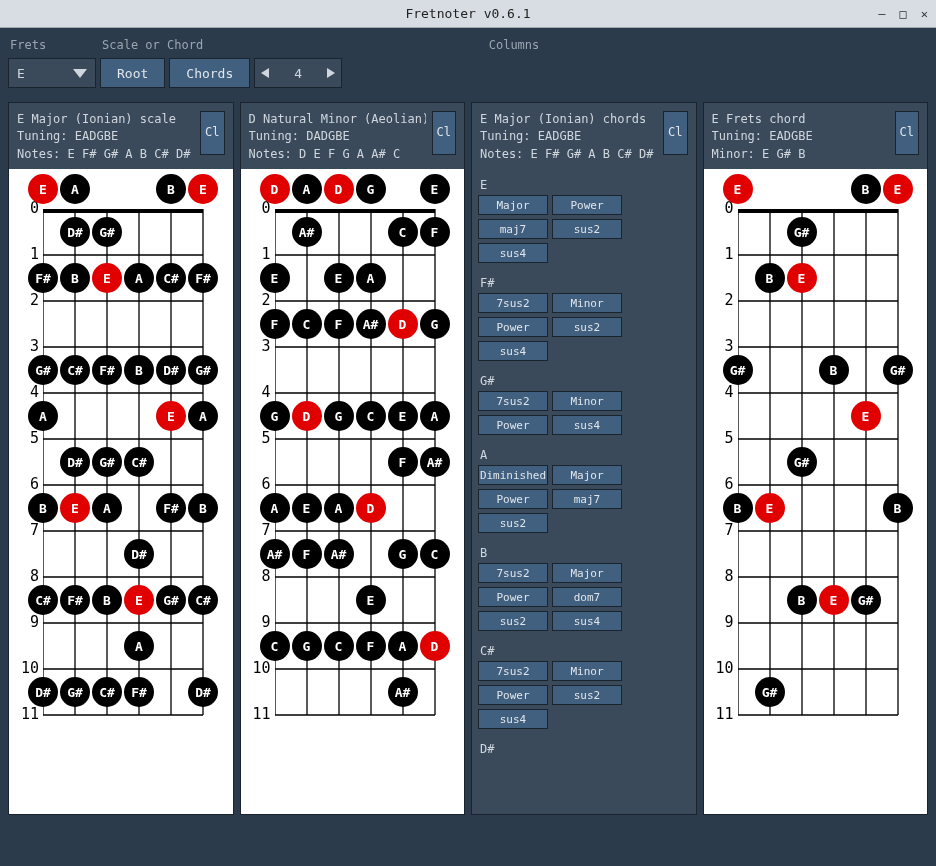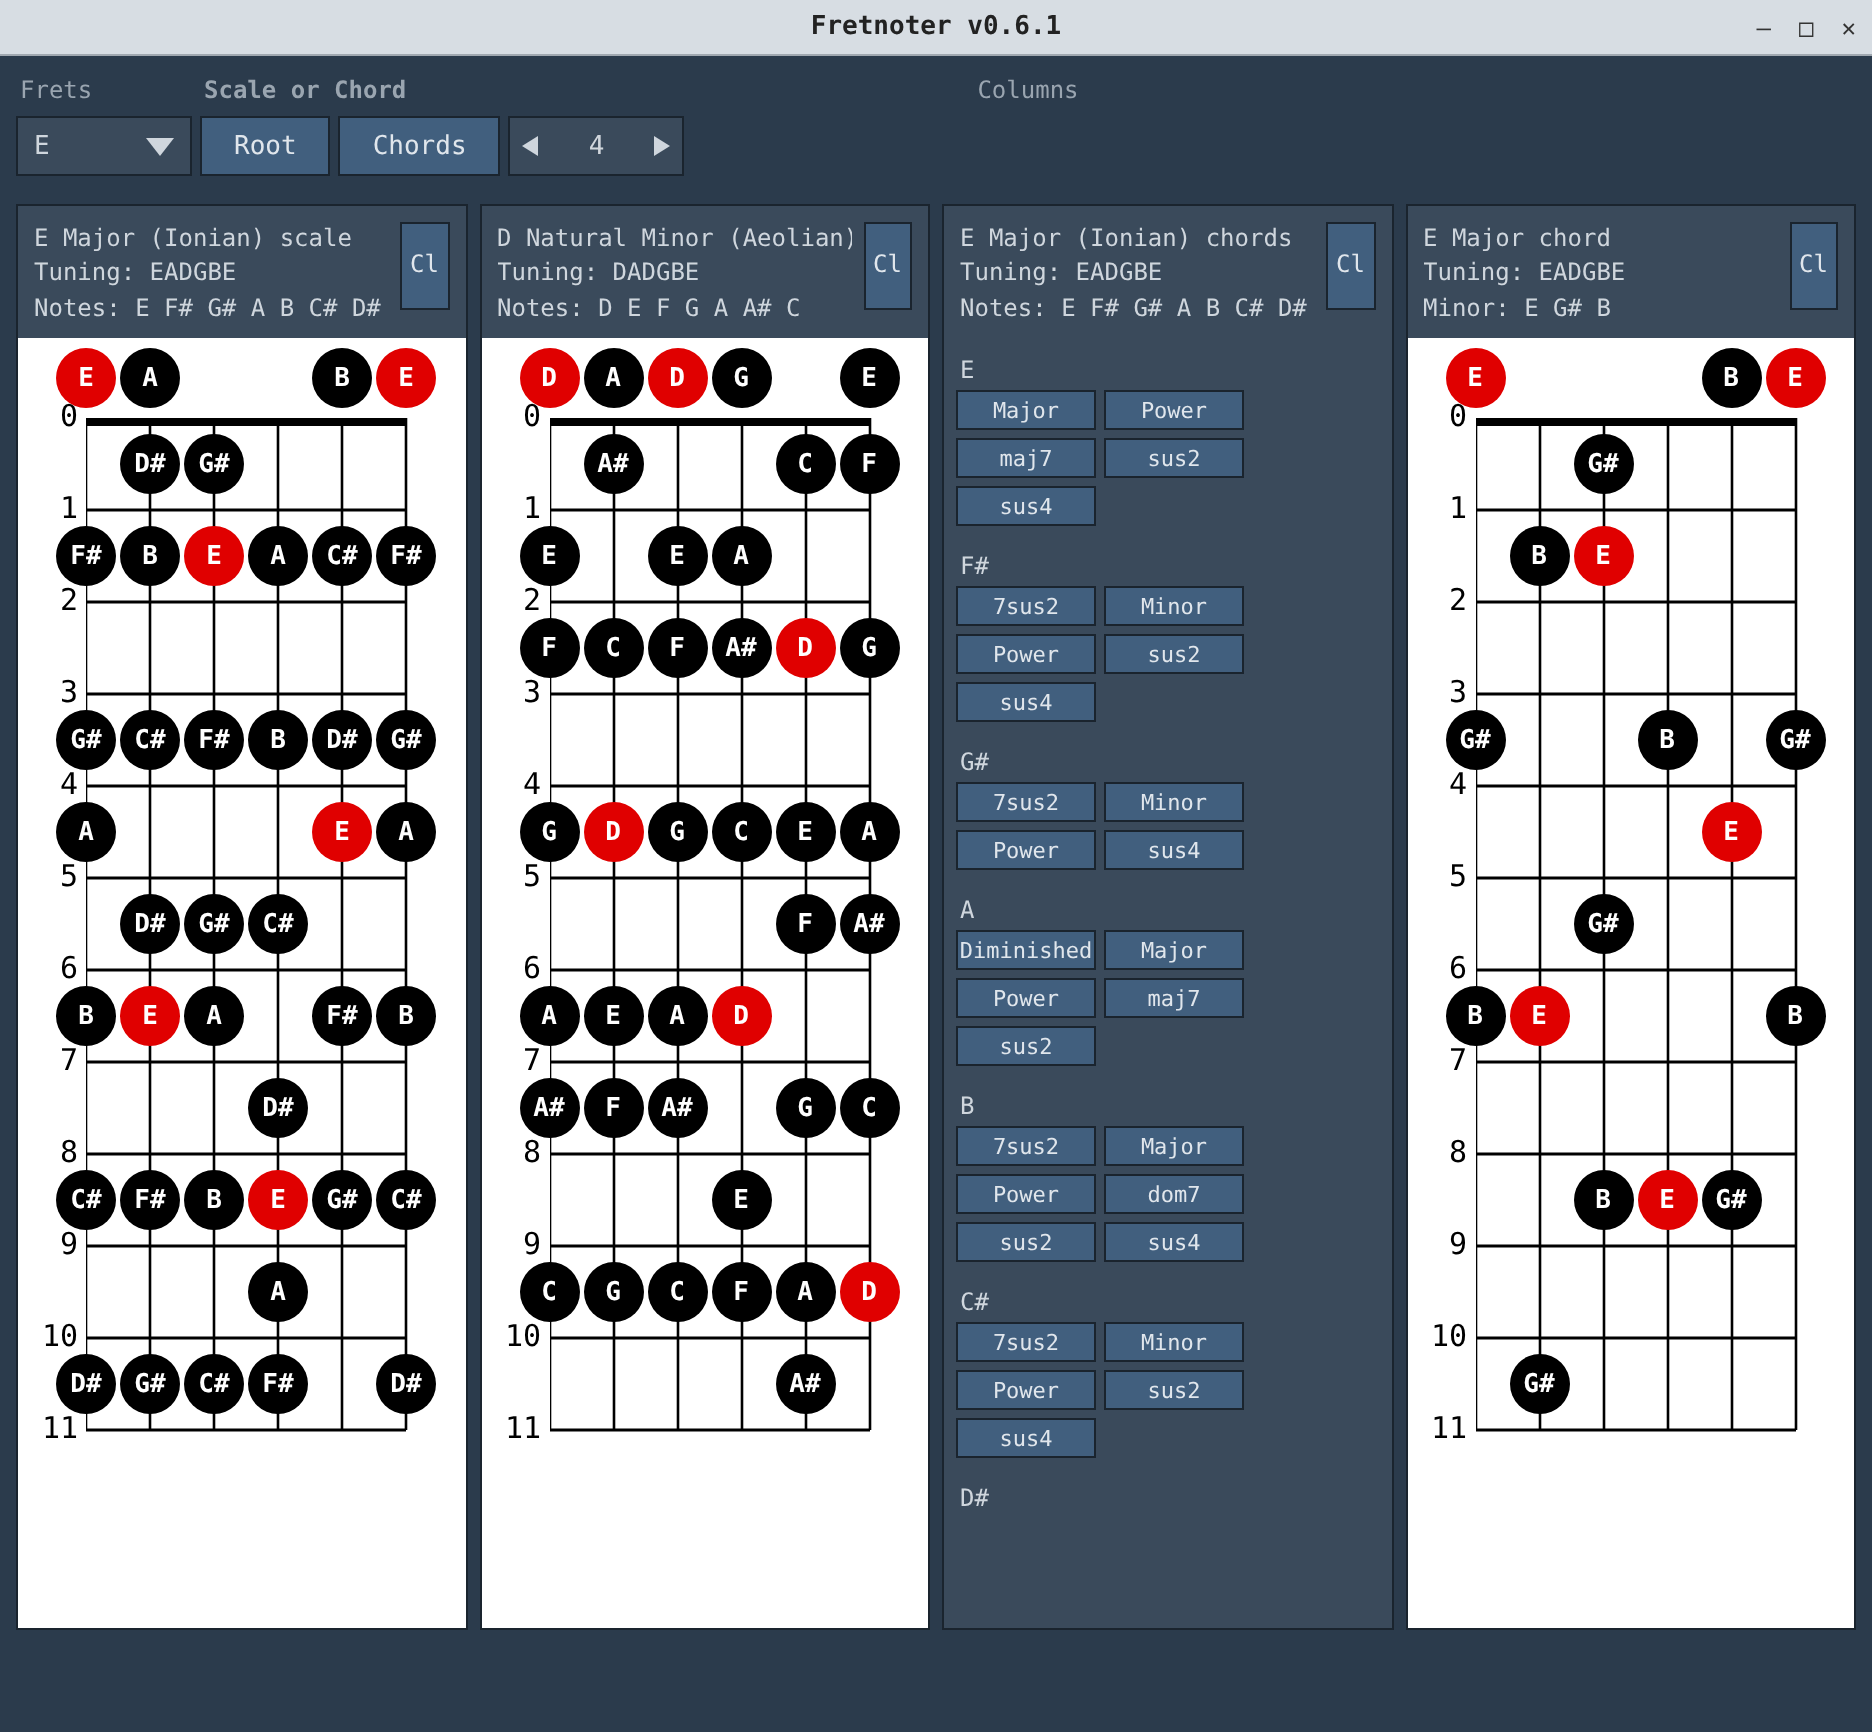--- a/index.html
+++ b/index.html
@@ -13,39 +13,39 @@
   .titlebar {
     background: #d7dde3;
     height: 28px;
     display: flex;
     align-items: center;
     justify-content: center;
     position: relative;
     color: #222;
     border-bottom: 1px solid #a0a8b0;
   }
-  .titlebar .title { font-weight: bold; font-size: 13px; }
+  .titlebar .title { font-weight: normal; font-size: 13px; }
   .titlebar .win-ctrls {
     position: absolute; right: 8px; top: 0; height: 28px;
     display: flex; align-items: center; gap: 14px; color: #333;
     font-size: 12px;
   }
   .win-ctrls span { cursor: pointer; }
 
   .toolbar {
     padding: 8px 8px 6px 8px;
   }
   .toolbar-labels {
     display: flex;
     font-size: 12px;
     color: #9aa5b0;
     padding: 2px 2px 6px 2px;
   }
   .lbl-root { width: 92px; }
-  .lbl-scale { width: 362px; font-weight: bold; }
+  .lbl-scale { width: 362px; }
   .lbl-tuning { flex: 1; }
   .lbl-columns { width: 100px; text-align: center; }
 
   .toolbar-controls {
     display: flex;
     gap: 4px;
     align-items: stretch;
     height: 30px;
   }
   .select {
@@ -484,21 +484,21 @@
           </div>
           <div class="chord-section">
             <div class="root-label">D#</div>
           </div>
         </div>
       </div>
     </div>
     <div class="panel">
       <div class="panel-head">
         <div class="info">
-          <div>E Major chord</div>
+          <div>E Frets chord</div>
           <div>Tuning: EADGBE</div>
           <div>Minor: E G# B</div>
         </div>
         <div class="cl-btn">Cl</div>
       </div>
       <div class="panel-body">
         <div class="fretboard">
           <div class="fret-labels">
             <div style="top:0px">0</div>
             <div style="top:46px">1</div>

